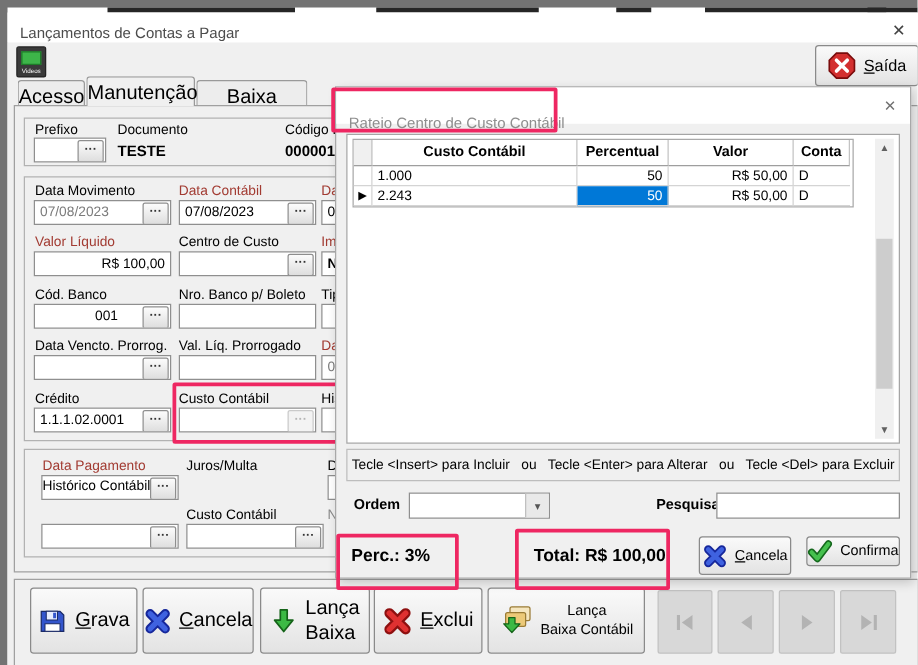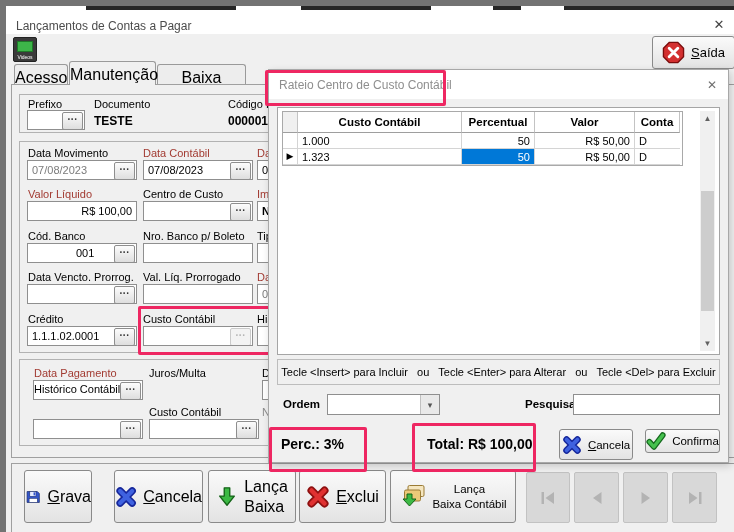--- a/index.html
+++ b/index.html
@@ -34,21 +34,21 @@
   .val-b{position:absolute;font-size:12px;font-weight:bold;color:#000;white-space:nowrap;}
   .fld{position:absolute;height:20px;background:#fff;border:1px solid #8f8f8f;font-size:11px;display:flex;align-items:center;padding:0 4px;box-sizing:border-box;overflow:hidden;}
   .fld .v{flex:1;white-space:nowrap;overflow:hidden;}
   .fld.right .v{text-align:right;}
   .fld.gray .v{color:#7b7b7b;}
   .ell{position:absolute;right:1px;top:1px;width:19px;height:16px;background:linear-gradient(#fcfcfc,#dedede);border:1px solid #8e8e8e;border-radius:2px;font-size:10px;font-weight:bold;color:#333;text-align:center;line-height:13px;cursor:default;}
   .ell.dis{color:#b5b5b5;background:#f3f3f3;border-color:#cacaca;}
   
   .dialog{left:262px;top:63px;width:461px;height:394px;background:#f0f0f0;border:1px solid #a8a8a8;box-shadow:2px 3px 8px rgba(0,0,0,.18);z-index:10;}
   .dlg-titlebar{left:0;top:0;width:459px;height:29px;background:#fff;}
-  .dlg-title{left:10px;top:8px;font-size:12px;color:#8e8e8e;white-space:nowrap;}
+  .dlg-title{left:10px;top:21px;font-size:12px;color:#8e8e8e;white-space:nowrap;}
   .dlg-close{left:432px;top:7px;width:22px;height:16px;text-align:center;font-size:12px;color:#707070;line-height:16px;}
   .gridpanel{left:8px;top:37px;width:443px;height:248px;background:#fff;border:1px solid #a5a5a5;}
   .grid{left:4px;top:3px;width:401px;border:1px solid #a9a9a9;background:#fff;font-size:11px;}
   .grow{display:flex;height:16px;}
   .grow.h{height:21px;font-weight:bold;font-size:11.5px;}
   .gc{box-sizing:border-box;border-right:1px solid #d4d4d4;border-bottom:1px solid #d4d4d4;display:flex;align-items:center;padding:0 4px;white-space:nowrap;overflow:hidden;}
   .grow.h .gc{border-bottom:1px solid #9e9e9e;border-right:1px solid #c3c3c3;justify-content:center;}
   .gc.ind{width:15px;padding:0;justify-content:center;}
   .grow.h .gc.ind{background:#f0f0f0;}
   .gc.c1{width:164px;}
@@ -213,21 +213,21 @@
   </div>
   <div class="lbl" style="left:143px;top:400px;z-index:2;">Custo Contábil</div>
   <div class="fld" style="left:143px;top:413px;width:110px;z-index:2;">
     <div class="v"></div>
     <div class="ell">···</div>
   </div>
   <div class="lbl" style="left:256px;top:400px;color:#8b8b8b;z-index:2;">N</div>
 
   <div class="abs panel" style="left:5px;top:457px;width:724px;height:70px;z-index:1;"></div>
 
-  <div class="abs btn" style="left:18px;top:464px;width:68px;height:53px;z-index:2;">
+  <div class="abs btn" style="left:18px;top:464px;width:86px;height:53px;z-index:2;">
     <svg width="24" height="24" viewBox="0 0 24 24">
       <path d="M3 4 h15 l3 3 v13 h-18 z" fill="#3355cc" stroke="#1a2a66"></path>
       <rect x="7" y="4" width="9" height="7" fill="#e6ecff" stroke="#1a2a66" stroke-width="0.8"></rect>
       <rect x="12.5" y="5.2" width="2.4" height="4.4" fill="#3355cc"></rect>
       <rect x="6" y="14" width="12" height="6" fill="#fff" stroke="#1a2a66" stroke-width="0.8"></rect>
     </svg>
     <span class="acc">Grava</span>
   </div>
 
   <div class="abs btn" style="left:108px;top:464px;width:89px;height:53px;z-index:2;">
@@ -310,21 +310,21 @@
           <div class="gc ind"></div>
           <div class="gc c1">1.000</div>
           <div class="gc c2">50</div>
           <div class="gc c3">R$ 50,00</div>
           <div class="gc c4">D</div>
         </div>
         <div class="grow">
           <div class="gc ind">
               <span class="rowind">▶</span>
             </div>
-          <div class="gc c1">1.323</div>
+          <div class="gc c1">2.243</div>
           <div class="gc c2 sel">50</div>
           <div class="gc c3">R$ 50,00</div>
           <div class="gc c4">D</div>
         </div>
       </div>
 
       <div class="abs vscroll">
         <div class="sarrow" style="top:0;">▲</div>
         <div class="sthumb"></div>
         <div class="sarrow" style="top:225px;">▼</div>

